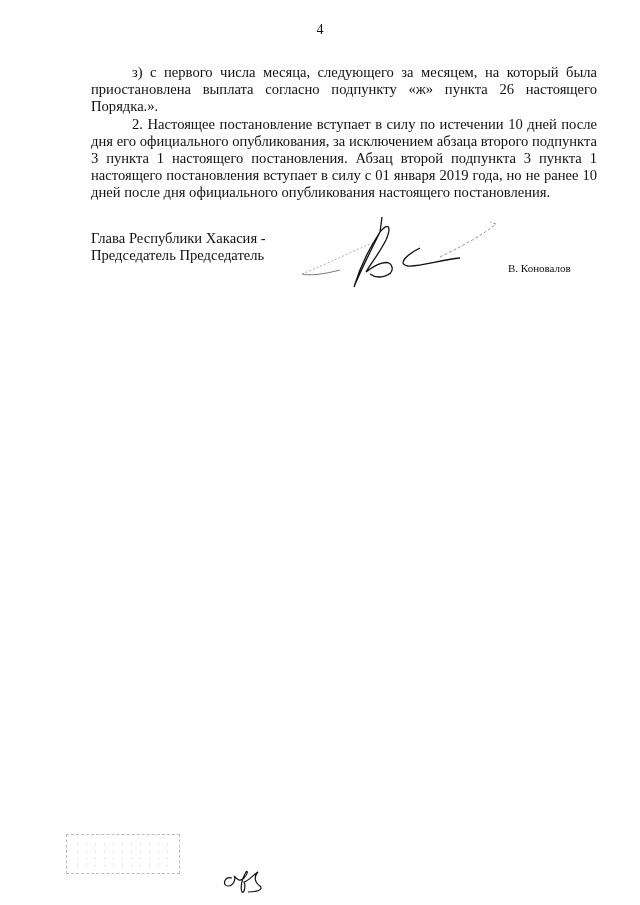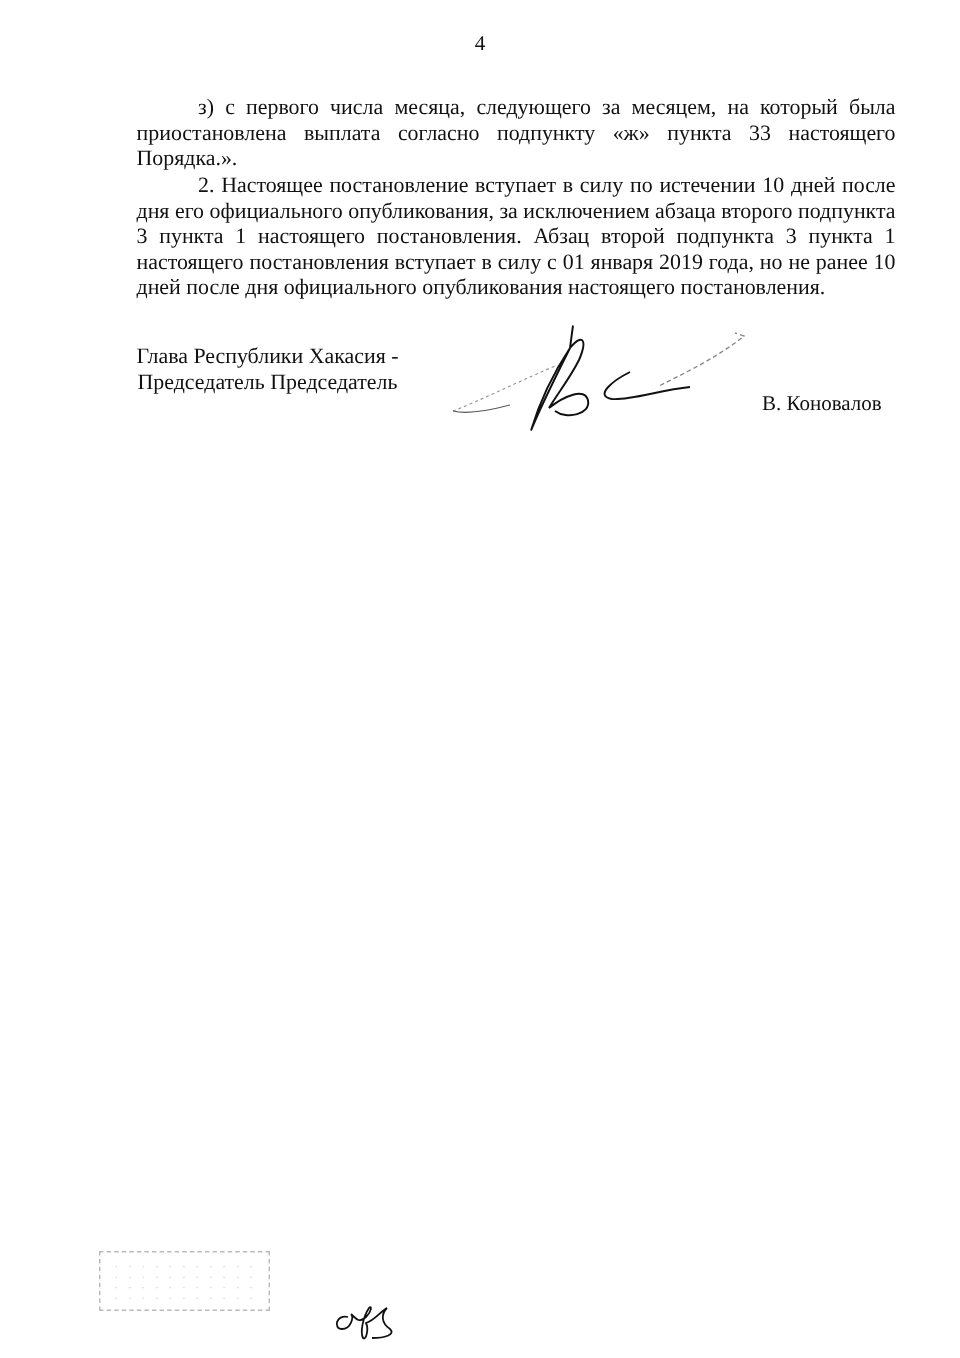--- a/index.html
+++ b/index.html
@@ -3,37 +3,37 @@
 <meta charset="utf-8">
 <style>
   html, body { margin: 0; padding: 0; background: #ffffff; }
   body { width: 640px; height: 905px; position: relative; overflow: hidden;
          font-family: "Liberation Serif", serif; color: #111; }
   .page-num { position: absolute; top: 22px; left: 0; width: 640px; text-align: center; font-size: 14px; }
   .body-text { position: absolute; left: 91px; top: 64px; width: 506px; font-size: 14.6px; line-height: 17.2px; }
   .para { margin: 0; text-align: justify; text-align-last: left; }
   .para.indent { text-indent: 41px; }
   .sig-block { position: absolute; left: 91px; top: 230px; font-size: 14.6px; line-height: 16.5px; }
-  .sig-line { display: block; white-space: nowrap; text-align: center; }
-  .signer-name { position: absolute; left: 508px; top: 262px; font-size: 14px; white-space: nowrap; }
+  .sig-line { display: block; white-space: nowrap; }
+  .signer-name { position: absolute; left: 508px; top: 262px; font-size: 11px; white-space: nowrap; }
   .signature { position: absolute; left: 300px; top: 212px; }
   .stamp { position: absolute; left: 66px; top: 834px; width: 112px; height: 38px;
            border: 1px dashed #bbb; }
   .stamp-dots { position:absolute; left:6px; top:6px; width:100px; height:26px;
                 background-image: radial-gradient(#ccc 0.7px, transparent 0.8px);
                 background-size: 9px 7px; opacity: 0.8; }
   .initials { position: absolute; left: 220px; top: 868px; }
 </style>
 </head>
 <body>
 
 <div class="page-num">4</div>
 
 <div class="body-text">
-  <p class="para indent">з) с первого числа месяца, следующего за месяцем, на который была приостановлена выплата согласно подпункту «ж» пункта 33 настоящего Порядка.».</p>
+  <p class="para indent">з) с первого числа месяца, следующего за месяцем, на который была приостановлена выплата согласно подпункту «ж» пункта 26 настоящего Порядка.».</p>
   <p class="para indent">2. Настоящее постановление вступает в силу по истечении 10 дней после дня его официального опубликования, за исключением абзаца второго подпункта 3 пункта 1 настоящего постановления. Абзац второй подпункта 3 пункта 1 настоящего постановления вступает в силу с 01 января 2019 года, но не ранее 10 дней после дня официального опубликования настоящего постановления.</p>
 </div>
 
 <div class="sig-block">
   <span class="sig-line">Глава Республики Хакасия -</span>
   <span class="sig-line">Председатель Председатель</span>
 </div>
 
 <div class="signature">
   <svg width="200" height="80" viewBox="0 0 200 80">

